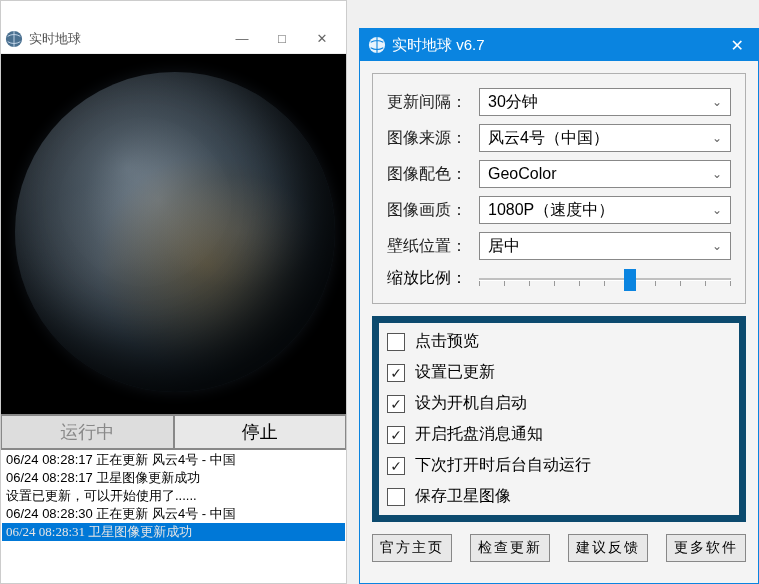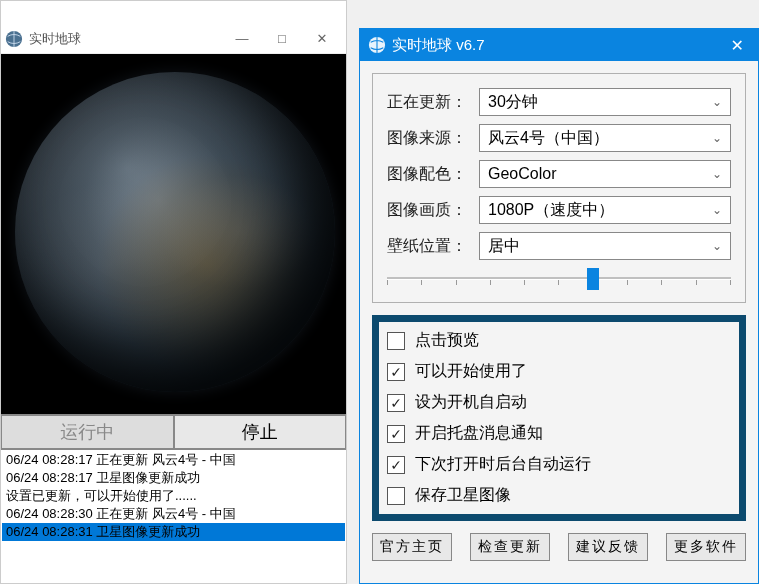--- a/index.html
+++ b/index.html
@@ -97,21 +97,22 @@
       font-size: 13px;
       padding: 1px;
     }
     .log-line {
       padding: 0 4px;
       line-height: 18px;
       white-space: nowrap;
     }
     .log-line.selected {
       background: #0078d7;
-      color: #000000;
+      color: #e5e5e5;
+      font-family: Liberation Serif, serif;
     }
     
     .right-window {
       flex: 1;
       display: flex;
       flex-direction: column;
       border: 1px solid #0a84e0;
       margin-top: 28px;
       background: #f4f4f4;
     }
@@ -278,21 +279,21 @@
     <svg class="globe-icon-white" viewBox="0 0 20 20">
       <circle cx="10" cy="10" r="9" fill="#fff" opacity="0.9"></circle>
       <path d="M3 7 Q10 3 17 7 M3 13 Q10 17 17 13 M10 1 V19" stroke="#0a84e0" stroke-width="1.2" fill="none"></path>
     </svg>
     <span class="title-text">实时地球 v6.7</span>
     <span class="close-x">✕</span>
   </div>
 
   <div class="settings-panel">
     <div class="setting-row">
-      <label>正在更新：</label>
+      <label>更新间隔：</label>
       <div class="select-box">
         <span>30分钟</span>
         <span class="chev">⌄</span>
       </div>
     </div>
     <div class="setting-row">
       <label>图像来源：</label>
       <div class="select-box">
         <span>风云4号（中国）</span>
         <span class="chev">⌄</span>
@@ -313,20 +314,21 @@
       </div>
     </div>
     <div class="setting-row">
       <label>壁纸位置：</label>
       <div class="select-box">
         <span>居中</span>
         <span class="chev">⌄</span>
       </div>
     </div>
     <div class="slider-row">
+      <label>缩放比例：</label>
       <div class="slider-track">
         <div class="rail"></div>
         <div class="ticks">
             <span></span>
             <span></span>
             <span></span>
             <span></span>
             <span></span>
             <span></span>
             <span></span>
@@ -340,21 +342,21 @@
     </div>
   </div>
 
   <div class="checkbox-panel" id="checkbox-panel">
       <div class="check-row">
         <div class="checkbox"></div>
         <span>点击预览</span>
       </div>
       <div class="check-row">
         <div class="checkbox">✓</div>
-        <span>可以开始使用了</span>
+        <span>设置已更新</span>
       </div>
       <div class="check-row">
         <div class="checkbox">✓</div>
         <span>设为开机自启动</span>
       </div>
       <div class="check-row">
         <div class="checkbox">✓</div>
         <span>开启托盘消息通知</span>
       </div>
       <div class="check-row">

